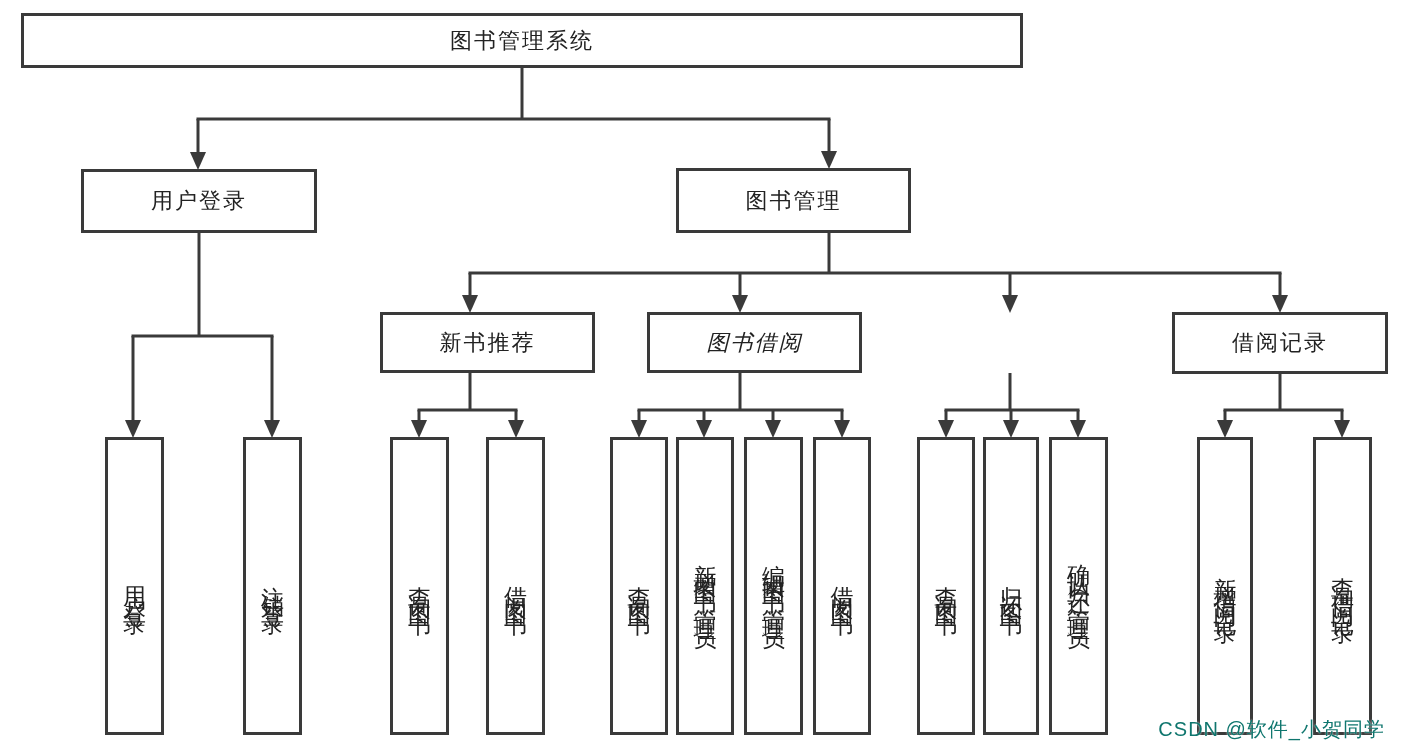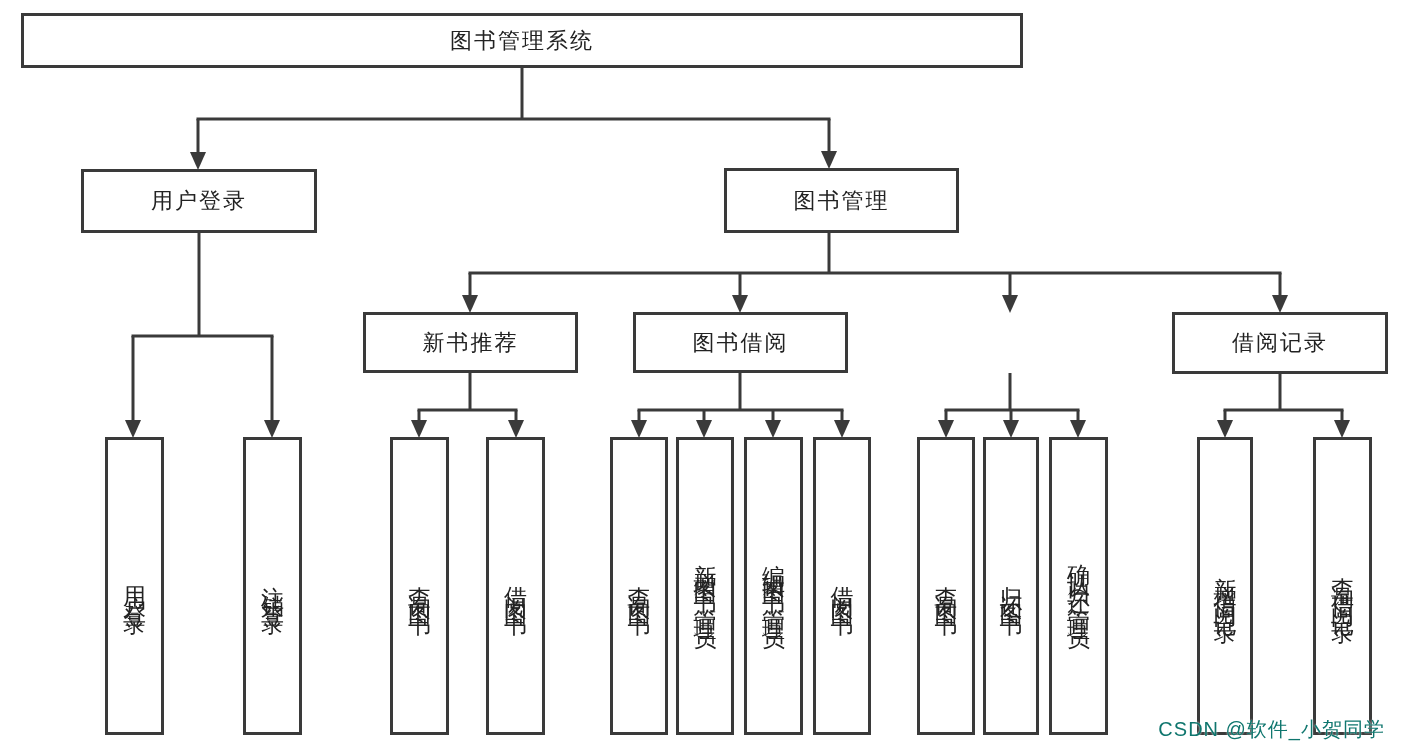--- a/index.html
+++ b/index.html
@@ -111,24 +111,24 @@
       <polygon points="1003,420 1019,420 1011,438"></polygon>
       <polygon points="1070,420 1086,420 1078,438"></polygon>
       <polygon points="1217,420 1233,420 1225,438"></polygon>
       <polygon points="1334,420 1350,420 1342,438"></polygon>
     </g>
   </svg>
 
   <div class="box" style="left:21px; top:13px; width:1002px; height:55px;">图书管理系统</div>
 
   <div class="box" style="left:81px; top:169px; width:236px; height:64px;">用户登录</div>
-  <div class="box" style="left:724px; top:168px; width:235px; height:65px;">图书管理</div>
+  <div class="box" style="left:676px; top:168px; width:235px; height:65px;">图书管理</div>
 
-  <div class="box" style="left:363px; top:312px; width:215px; height:61px;">新书推荐</div>
-  <div class="box" style="left:633px; top:312px; width:215px; height:61px;">图书借阅</div>
+  <div class="box" style="left:380px; top:312px; width:215px; height:61px;">新书推荐</div>
+  <div class="box" style="left:647px; top:312px; width:215px; height:61px;font-style:italic;">图书借阅</div>
   <div class="box" style="left:1172px; top:312px; width:216px; height:62px;">借阅记录</div>
 
   <div class="box leaf" style="left:105px; top:437px; width:59px; height:298px;">用户登录</div>
   <div class="box leaf" style="left:243px; top:437px; width:59px; height:298px;">注销登录</div>
 
   <div class="box leaf" style="left:390px; top:437px; width:59px; height:298px;">查询图书</div>
   <div class="box leaf" style="left:486px; top:437px; width:59px; height:298px;">借阅图书</div>
 
   <div class="box leaf" style="left:610px; top:437px; width:58px; height:298px;">查询图书</div>
   <div class="box leaf" style="left:676px; top:437px; width:58px; height:298px;">新增图书（管理员）</div>

